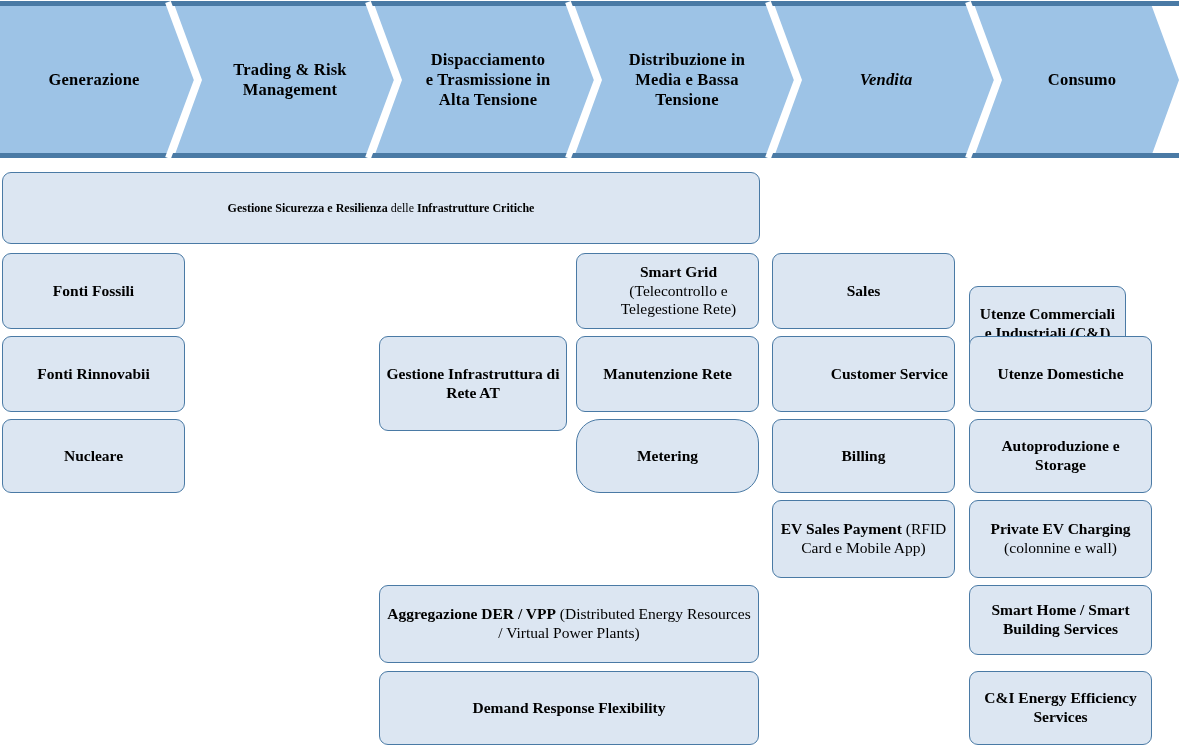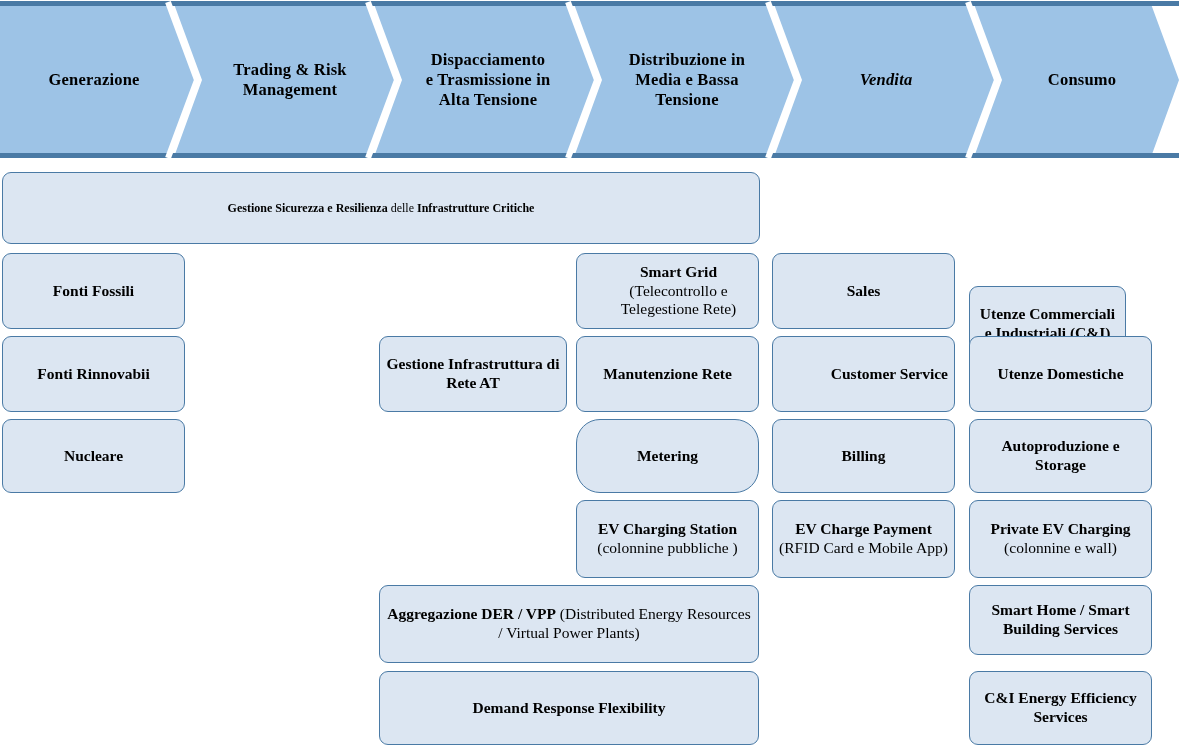--- a/index.html
+++ b/index.html
@@ -149,48 +149,45 @@
   <div class="box" style="left:2px; top:253px; width:183px; height:76px;justify-content:flex-end;">
     <span class="inner"><span class="b">Fonti Fossili</span><span class="n"></span></span>
   </div>
   <div class="box" style="left:2px; top:336px; width:183px; height:76px;">
     <span class="inner"><span class="b">Fonti Rinnovabii</span><span class="n"></span></span>
   </div>
   <div class="box" style="left:2px; top:419px; width:183px; height:74px;">
     <span class="inner"><span class="b">Nucleare</span><span class="n"></span></span>
   </div>
 
-  <div class="box" style="left:379px; top:336px; width:188px; height:76px;">
+  <div class="box" style="left:379px; top:336px; width:188px; height:95px;">
     <span class="inner"><span class="b">Gestione Infrastruttura di Rete AT</span><span class="n"></span></span>
   </div>
 
   <div class="box" style="left:576px; top:253px; width:183px; height:76px;padding-left:28px;">
     <span class="inner"><span class="b">Smart Grid</span><span class="n"> (Telecontrollo e Telegestione Rete)</span></span>
   </div>
   <div class="box" style="left:576px; top:336px; width:183px; height:76px;">
     <span class="inner"><span class="b">Manutenzione Rete</span><span class="n"></span></span>
   </div>
   <div class="box" style="left:576px; top:419px; width:183px; height:74px;border-radius:24px;">
     <span class="inner"><span class="b">Metering</span><span class="n"></span></span>
   </div>
-  <div class="box" style="left:576px; top:500px; width:183px; height:78px;">
-    <span class="inner"><span class="b">EV Charging Station</span><span class="n"> (colonnine pubbliche )</span></span>
-  </div>
 
   <div class="box" style="left:772px; top:253px; width:183px; height:76px;">
     <span class="inner"><span class="b">Sales</span><span class="n"></span></span>
   </div>
   <div class="box" style="left:772px; top:336px; width:183px; height:76px;text-align:right;">
     <span class="inner"><span class="b">Customer Service</span><span class="n"></span></span>
   </div>
   <div class="box" style="left:772px; top:419px; width:183px; height:74px;">
     <span class="inner"><span class="b">Billing</span><span class="n"></span></span>
   </div>
   <div class="box" style="left:772px; top:500px; width:183px; height:78px;">
-    <span class="inner"><span class="b">EV Charge Payment</span><span class="n"> (RFID Card e Mobile App)</span></span>
+    <span class="inner"><span class="b">EV Sales Payment</span><span class="n"> (RFID Card e Mobile App)</span></span>
   </div>
 
   <div class="box" style="left:969px; top:253px; width:157px; height:76px;margin-top:33px;">
     <span class="inner"><span class="b">Utenze Commerciali e Industriali (C&amp;I)</span><span class="n"></span></span>
   </div>
   <div class="box" style="left:969px; top:336px; width:183px; height:76px;">
     <span class="inner"><span class="b">Utenze Domestiche</span><span class="n"></span></span>
   </div>
   <div class="box" style="left:969px; top:419px; width:183px; height:74px;">
     <span class="inner"><span class="b">Autoproduzione e Storage</span><span class="n"></span></span>

